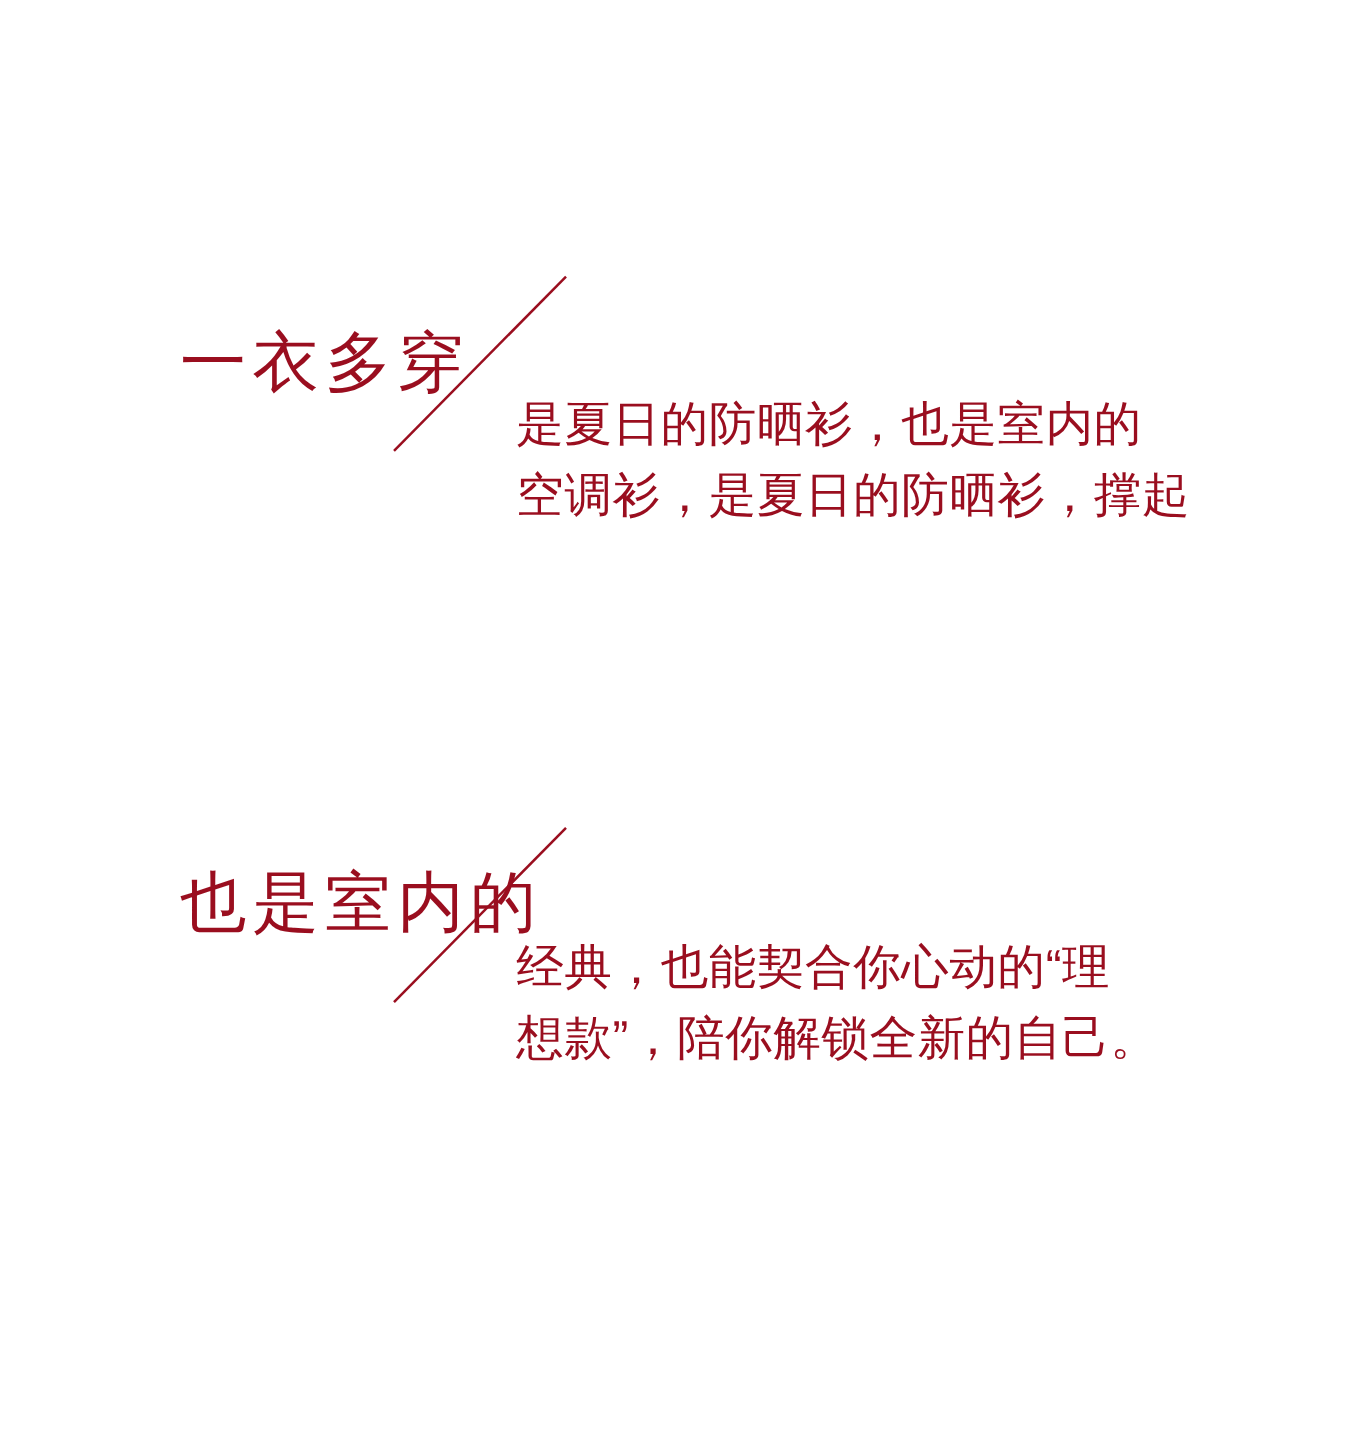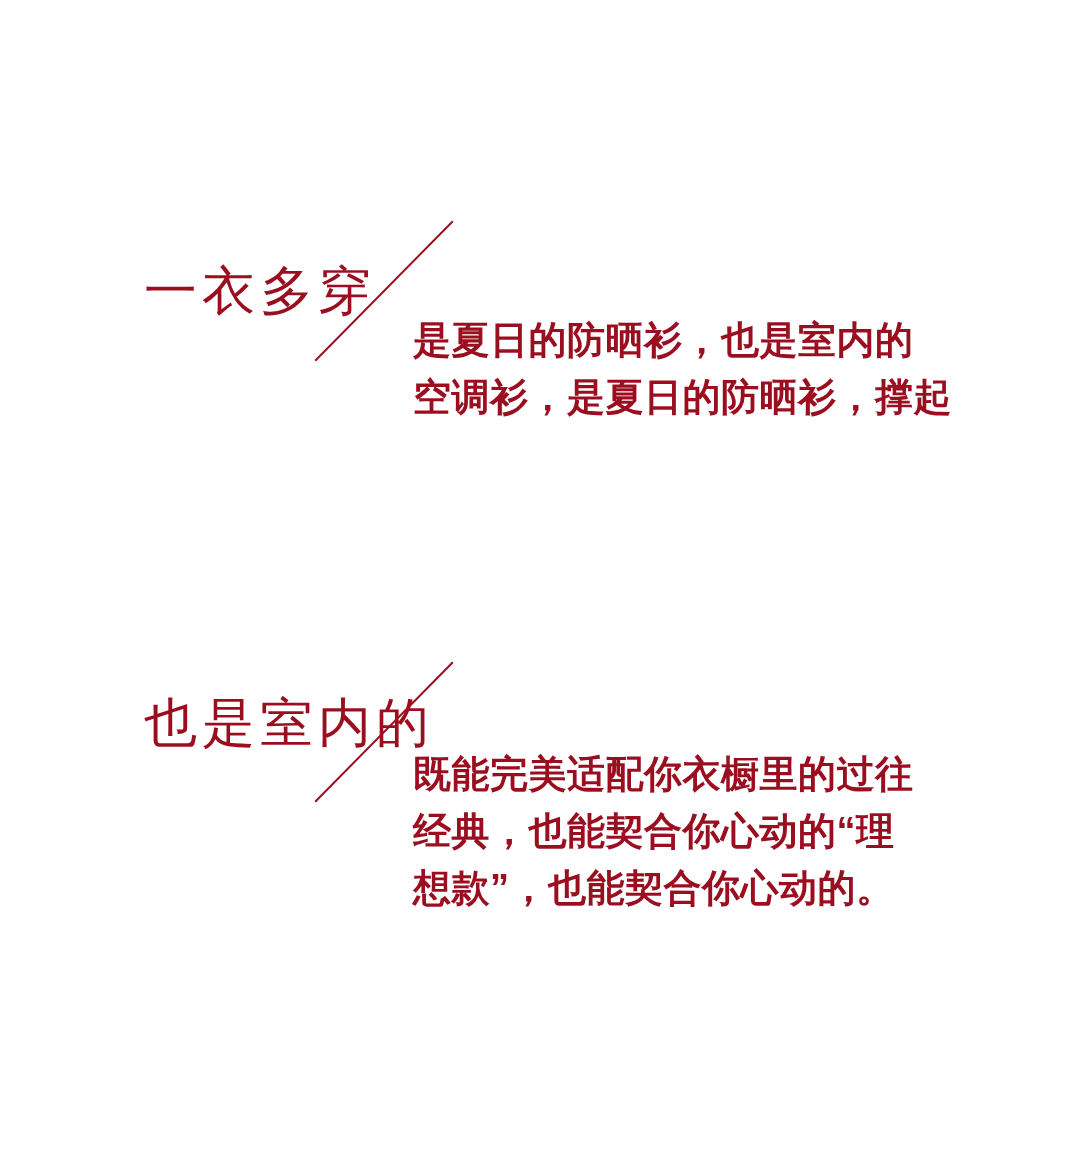--- a/index.html
+++ b/index.html
@@ -36,21 +36,20 @@
     left: 413px;
     width: 600px;
     font-size: 38px;
     font-weight: 400;
     letter-spacing: 0.5px;
     line-height: 57px;
     color: var(--accent, #9a0e1f);
   }
   .body-line {
     white-space: nowrap;
-    font-weight: bold;
   }
   
   #heading-1 { top: 220px; }
   #slash-1   { left: 286px; top: 290px; }
   #body-1    { top: 312px; }
   
   #heading-2 { top: 652px; }
   #slash-2   { left: 286px; top: 731px; }
   #body-2    { top: 746px; }
 </style>
@@ -63,17 +62,16 @@
   <div id="body-1" class="body-paragraph">
     <div class="body-line">是夏日的防晒衫，也是室内的</div>
     <div class="body-line">空调衫，是夏日的防晒衫，撑起</div>
   </div>
 </section>
 
 <section>
   <h2 id="heading-2" class="section-heading">也是室内的</h2>
   <div id="slash-2" class="slash"></div>
   <div id="body-2" class="body-paragraph">
-    <div class="body-line">既能完美适配你衣橱里的过往</div>
     <div class="body-line">经典，也能契合你心动的“理</div>
-    <div class="body-line">想款”，也能契合你心动的。</div>
+    <div class="body-line">想款”，陪你解锁全新的自己。</div>
   </div>
 </section>
 
 </body></html>

